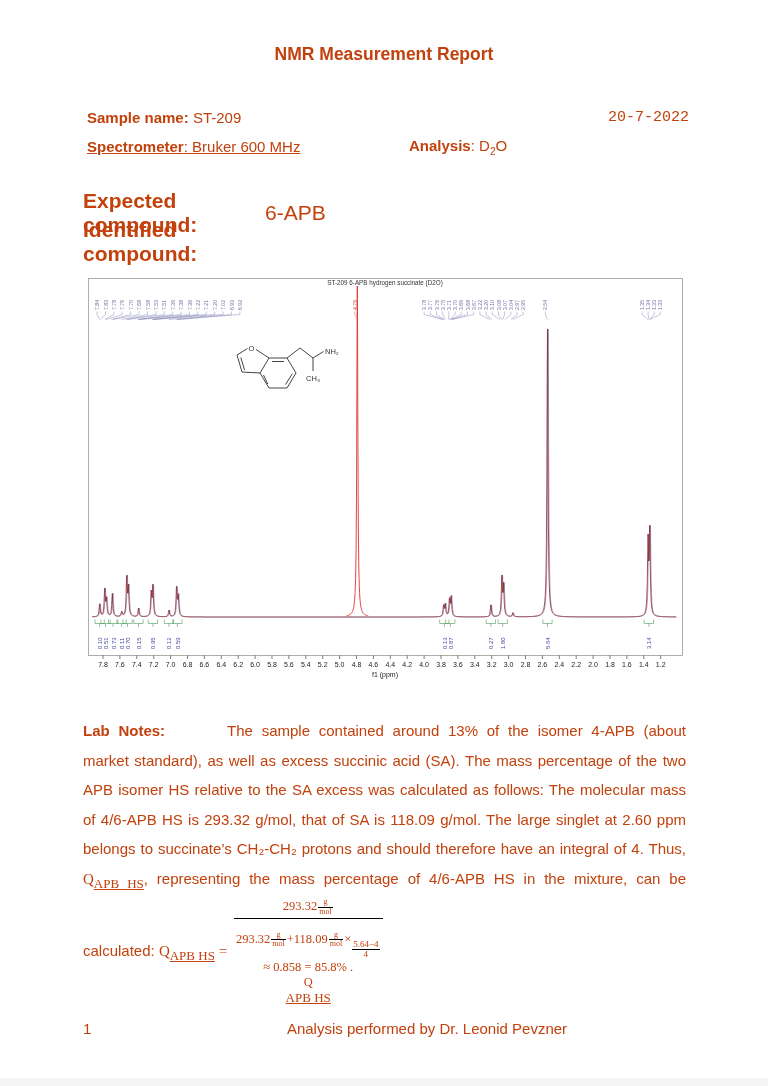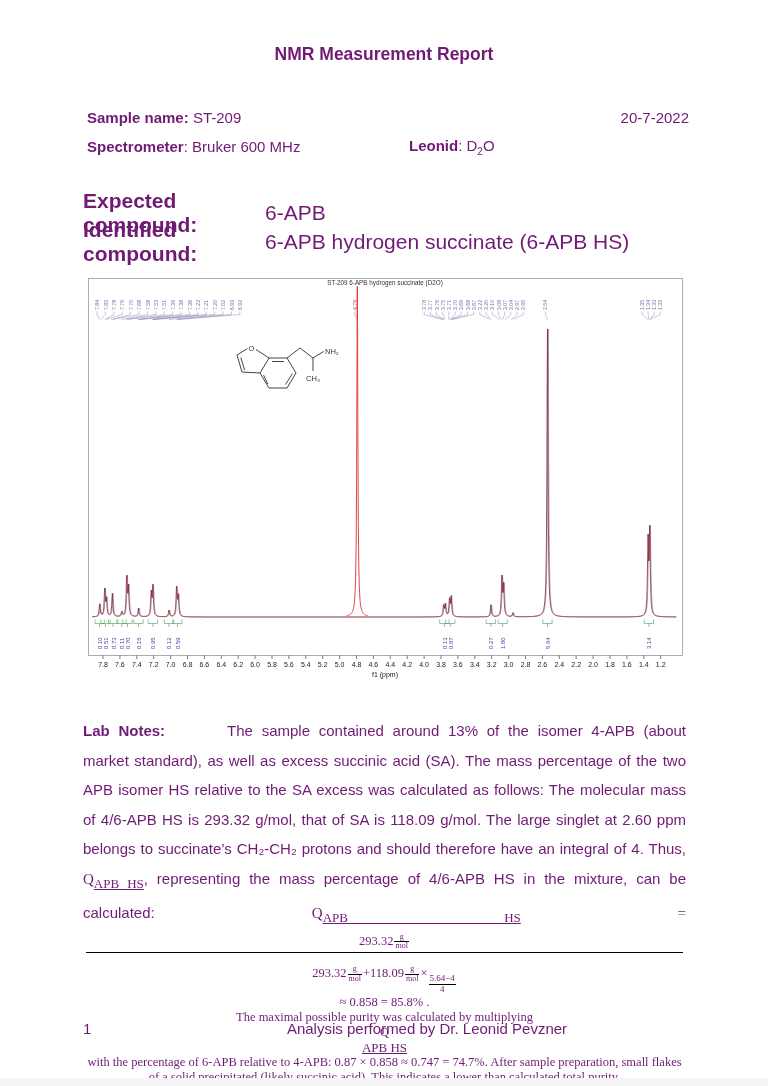--- a/index.html
+++ b/index.html
@@ -1,22 +1,22 @@
 <!DOCTYPE html>
 <html><head>
 <meta charset="utf-8">
 <style>
   html,body{margin:0;padding:0;background:#fff;}
-  .doc{position:relative;width:768px;height:1086px;background:#fff;font-family:"Liberation Sans",sans-serif;color:#701a75;overflow:hidden;}
+  .doc{position:relative;width:768px;height:1086px;background:#fff;font-family:"Liberation Sans",sans-serif;color:#c2410c;overflow:hidden;}
   .title{position:absolute;top:44px;left:0;width:768px;text-align:center;font-size:17.5px;font-weight:bold;margin:0;}
   .info{position:absolute;top:103px;left:87px;width:602px;font-size:15px;}
   .inforow{display:flex;height:29px;align-items:center;}
   .inforow .left1{flex:1;}
-  .inforow .date{}
-  .inforow .spec{width:322px;}
+  .inforow .date{font-family:Liberation Mono, monospace;}
+  .inforow .spec{width:322px;text-decoration:underline;}
   b{font-weight:bold;}
   .compounds{position:absolute;top:183px;left:83px;font-size:21px;margin-top:6px;}
   .crow{display:grid;grid-template-columns:182px auto;height:28.5px;align-items:center;}
   .chart{position:absolute;top:272px;left:88px;width:595px;height:408px;}
   .notes{position:absolute;top:701px;left:83px;width:603px;font-size:15px;line-height:29.5px;text-align:justify;}
   .notes-label{font-weight:bold;}
   .tabgap{display:inline-block;width:62px;}
   .serif{font-family:"Liberation Serif",serif;}
   .qsub{font-family:"Liberation Serif",serif;font-variant:small-caps;font-size:13px;text-decoration:underline;}
   .bigfrac{display:inline-flex;flex-direction:column;vertical-align:middle;text-align:center;font-family:"Liberation Serif",serif;font-size:12.5px;line-height:1.2;margin:0 3px;}
@@ -38,32 +38,31 @@
 
   <h1 class="title">NMR Measurement Report</h1>
 
   <div class="info">
     <div class="inforow">
       <span class="left1"><b>Sample name:</b> <span>ST-209</span></span>
       <span class="date">20-7-2022</span>
     </div>
     <div class="inforow">
       <span class="spec"><b>Spectrometer</b><span>: Bruker 600 MHz</span></span>
-      <span><b>Leonid</b><span>: D</span><sub class="d2o">2</sub><span>O</span></span>
+      <span><b>Analysis</b><span>: D</span><sub class="d2o">2</sub><span>O</span></span>
     </div>
   </div>
 
   <div class="compounds">
     <div class="crow">
       <b>Expected compound:</b>
       <span>6-APB</span>
     </div>
     <div class="crow">
       <b>Identified compound:</b>
-      <span>6-APB hydrogen succinate (6-APB HS)</span>
     </div>
   </div>
 
   <div class="chart">
     <svg width="595" height="408" viewBox="0 0 595 408" xmlns="http://www.w3.org/2000/svg">
 
       <g stroke="#444" stroke-width="1" fill="none">
         <polygon points="172,101 181,86 199,86 208,101 199,116 181,116"></polygon>
         <line x1="184" y1="89.5" x2="196" y2="89.5"></line>
         <line x1="204.5" y1="101.5" x2="197.5" y2="112.5"></line>
@@ -289,23 +288,21 @@
             <span class="ufn">g</span>
             <span class="ufd">mol</span>
           </span><span>+</span><span>118.09</span><span class="ufrac">
             <span class="ufn">g</span>
             <span class="ufd">mol</span>
           </span><span>×</span><span class="ufrac mini">
             <span class="ufn">5.64−4</span>
             <span class="ufd">4</span>
           </span></span>
         <span class="serif"> ≈ 0.858 = 85.8% . </span>
-        <span>The maximal possible purity was calculated by multiplying </span>
         <span class="serif">Q</span>
         <sub class="qsub">APB HS</sub>
-        <span> with the percentage of 6-APB relative to 4-APB: 0.87 × 0.858 ≈ 0.747 = 74.7%. After sample preparation, small flakes of a solid precipitated (likely succinic acid). This indicates a lower than calculated total purity.</span>
       </span></p>
 
   <div class="footer-num">1</div>
   <div class="footer-credit">Analysis performed by Dr. Leonid Pevzner</div>
   <div class="bottom-edge"></div>
 
 </div>
 
 </body></html>

